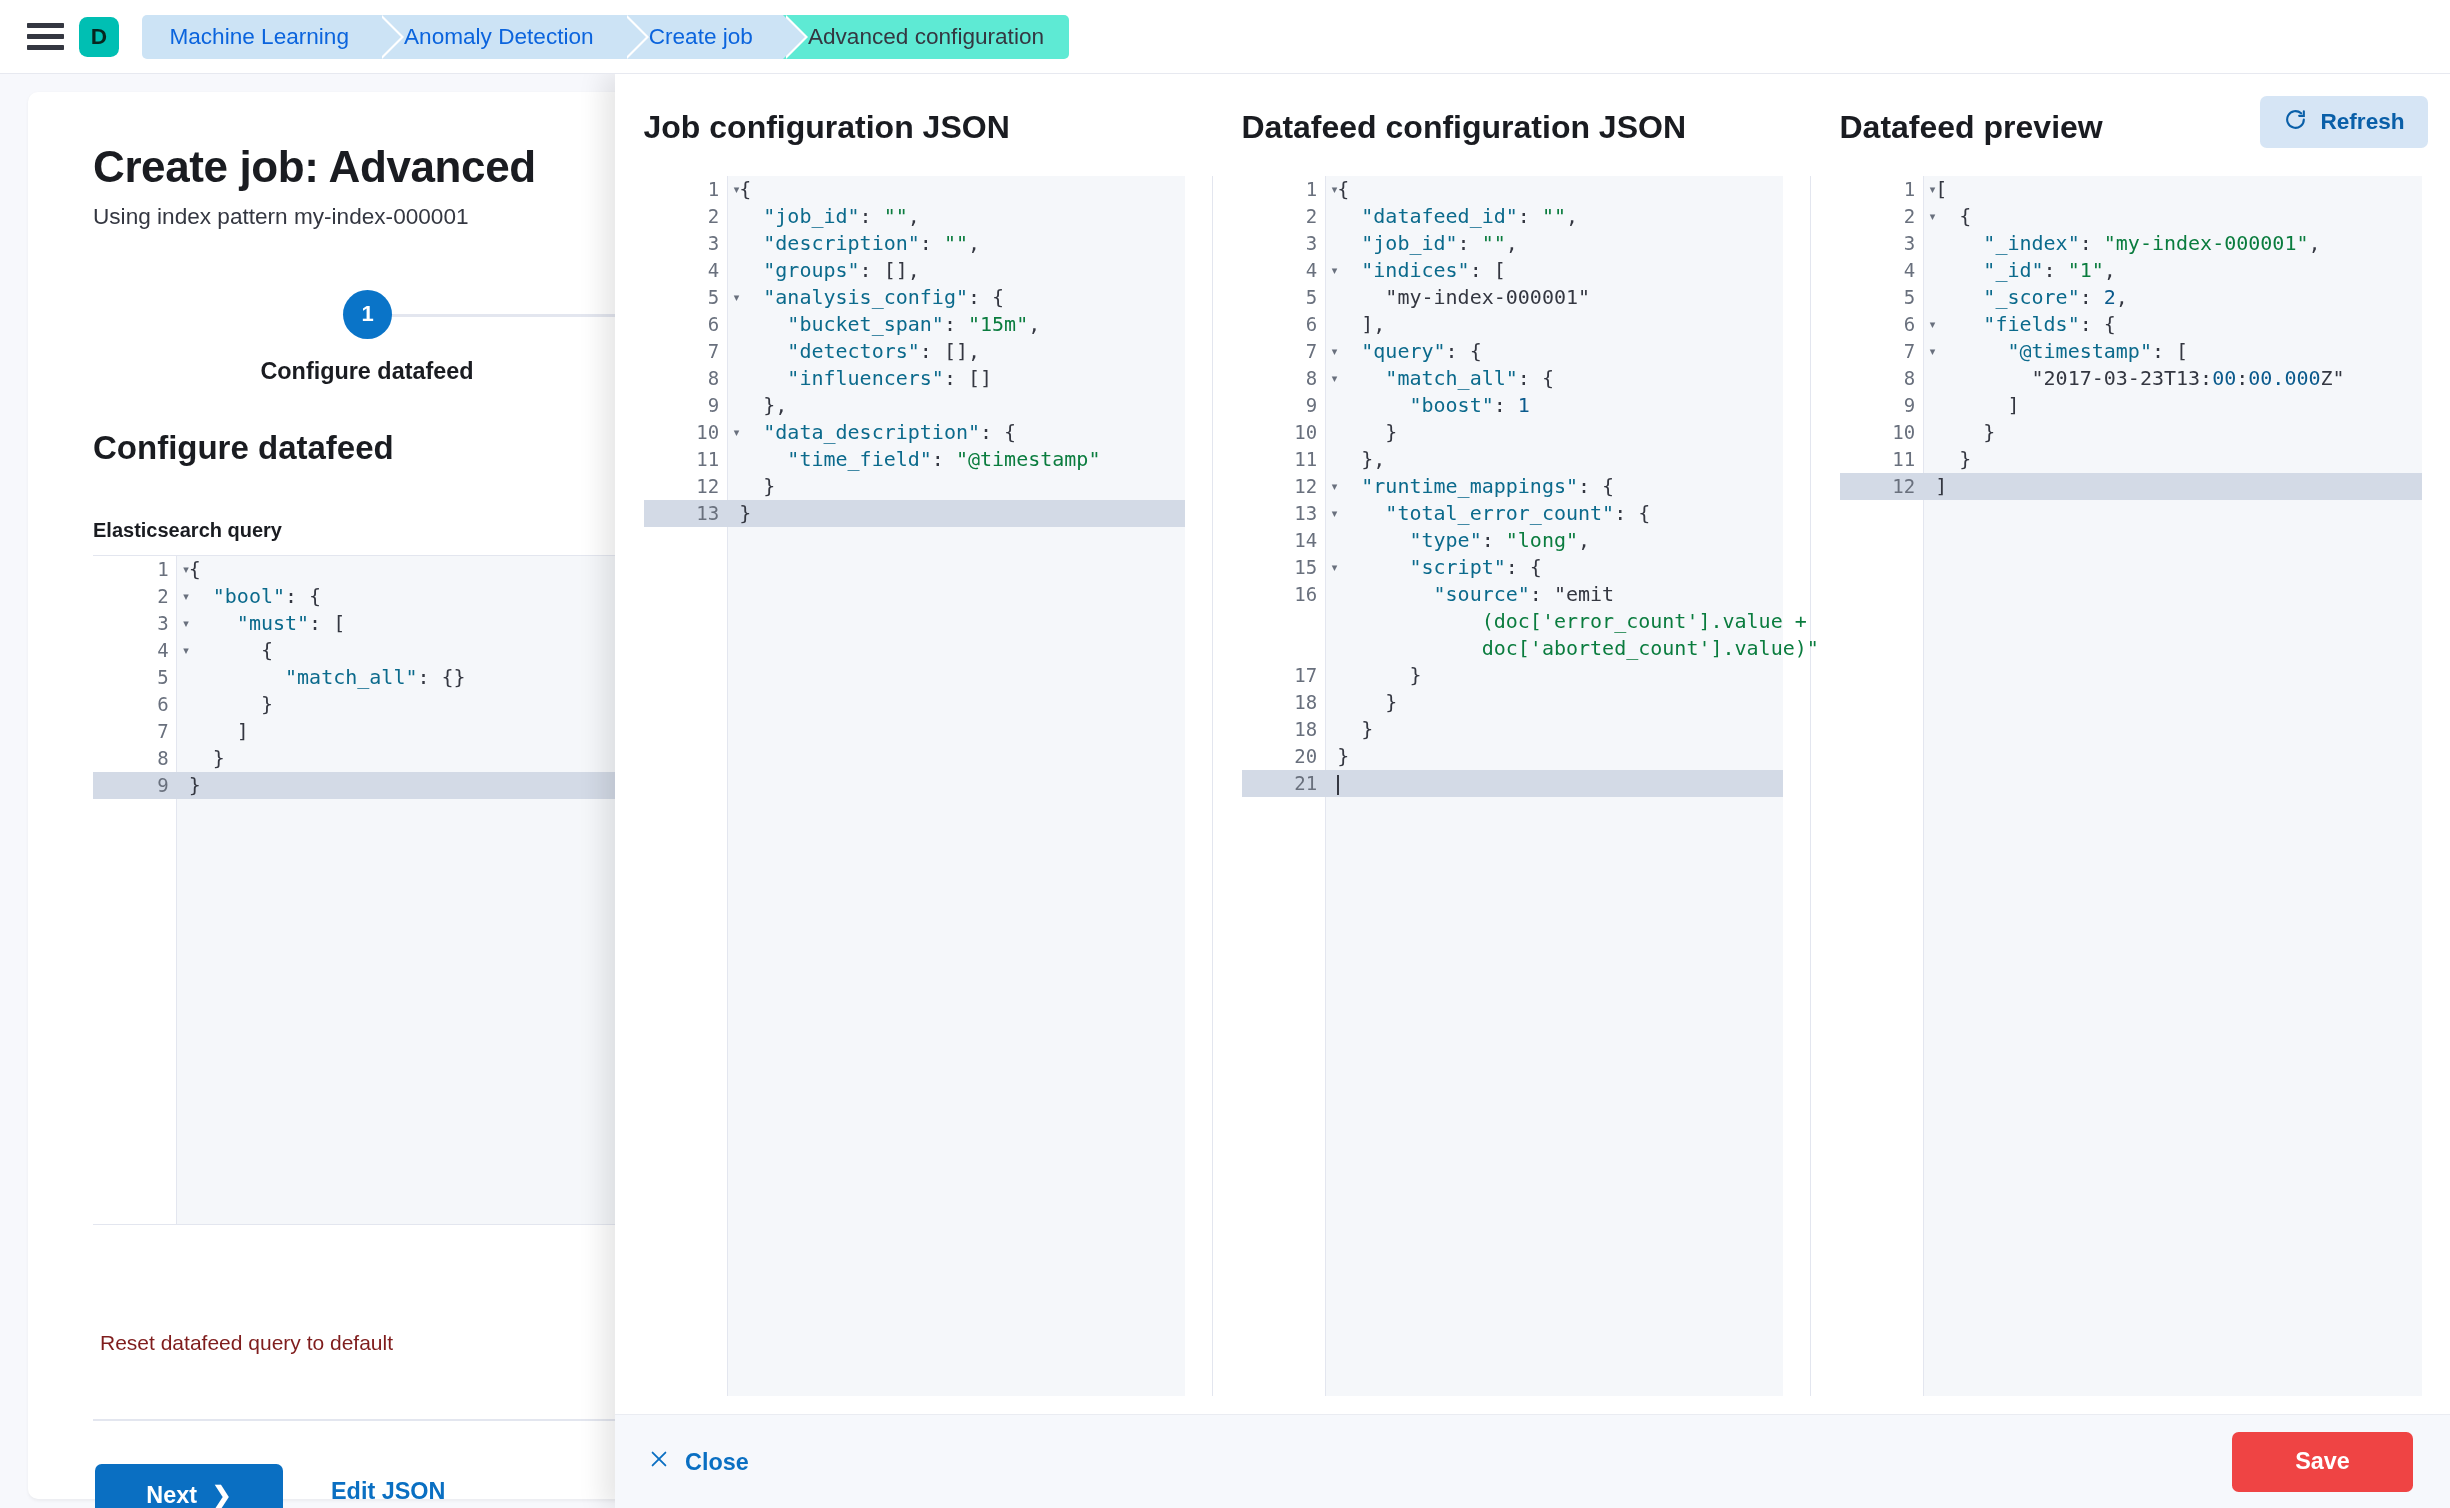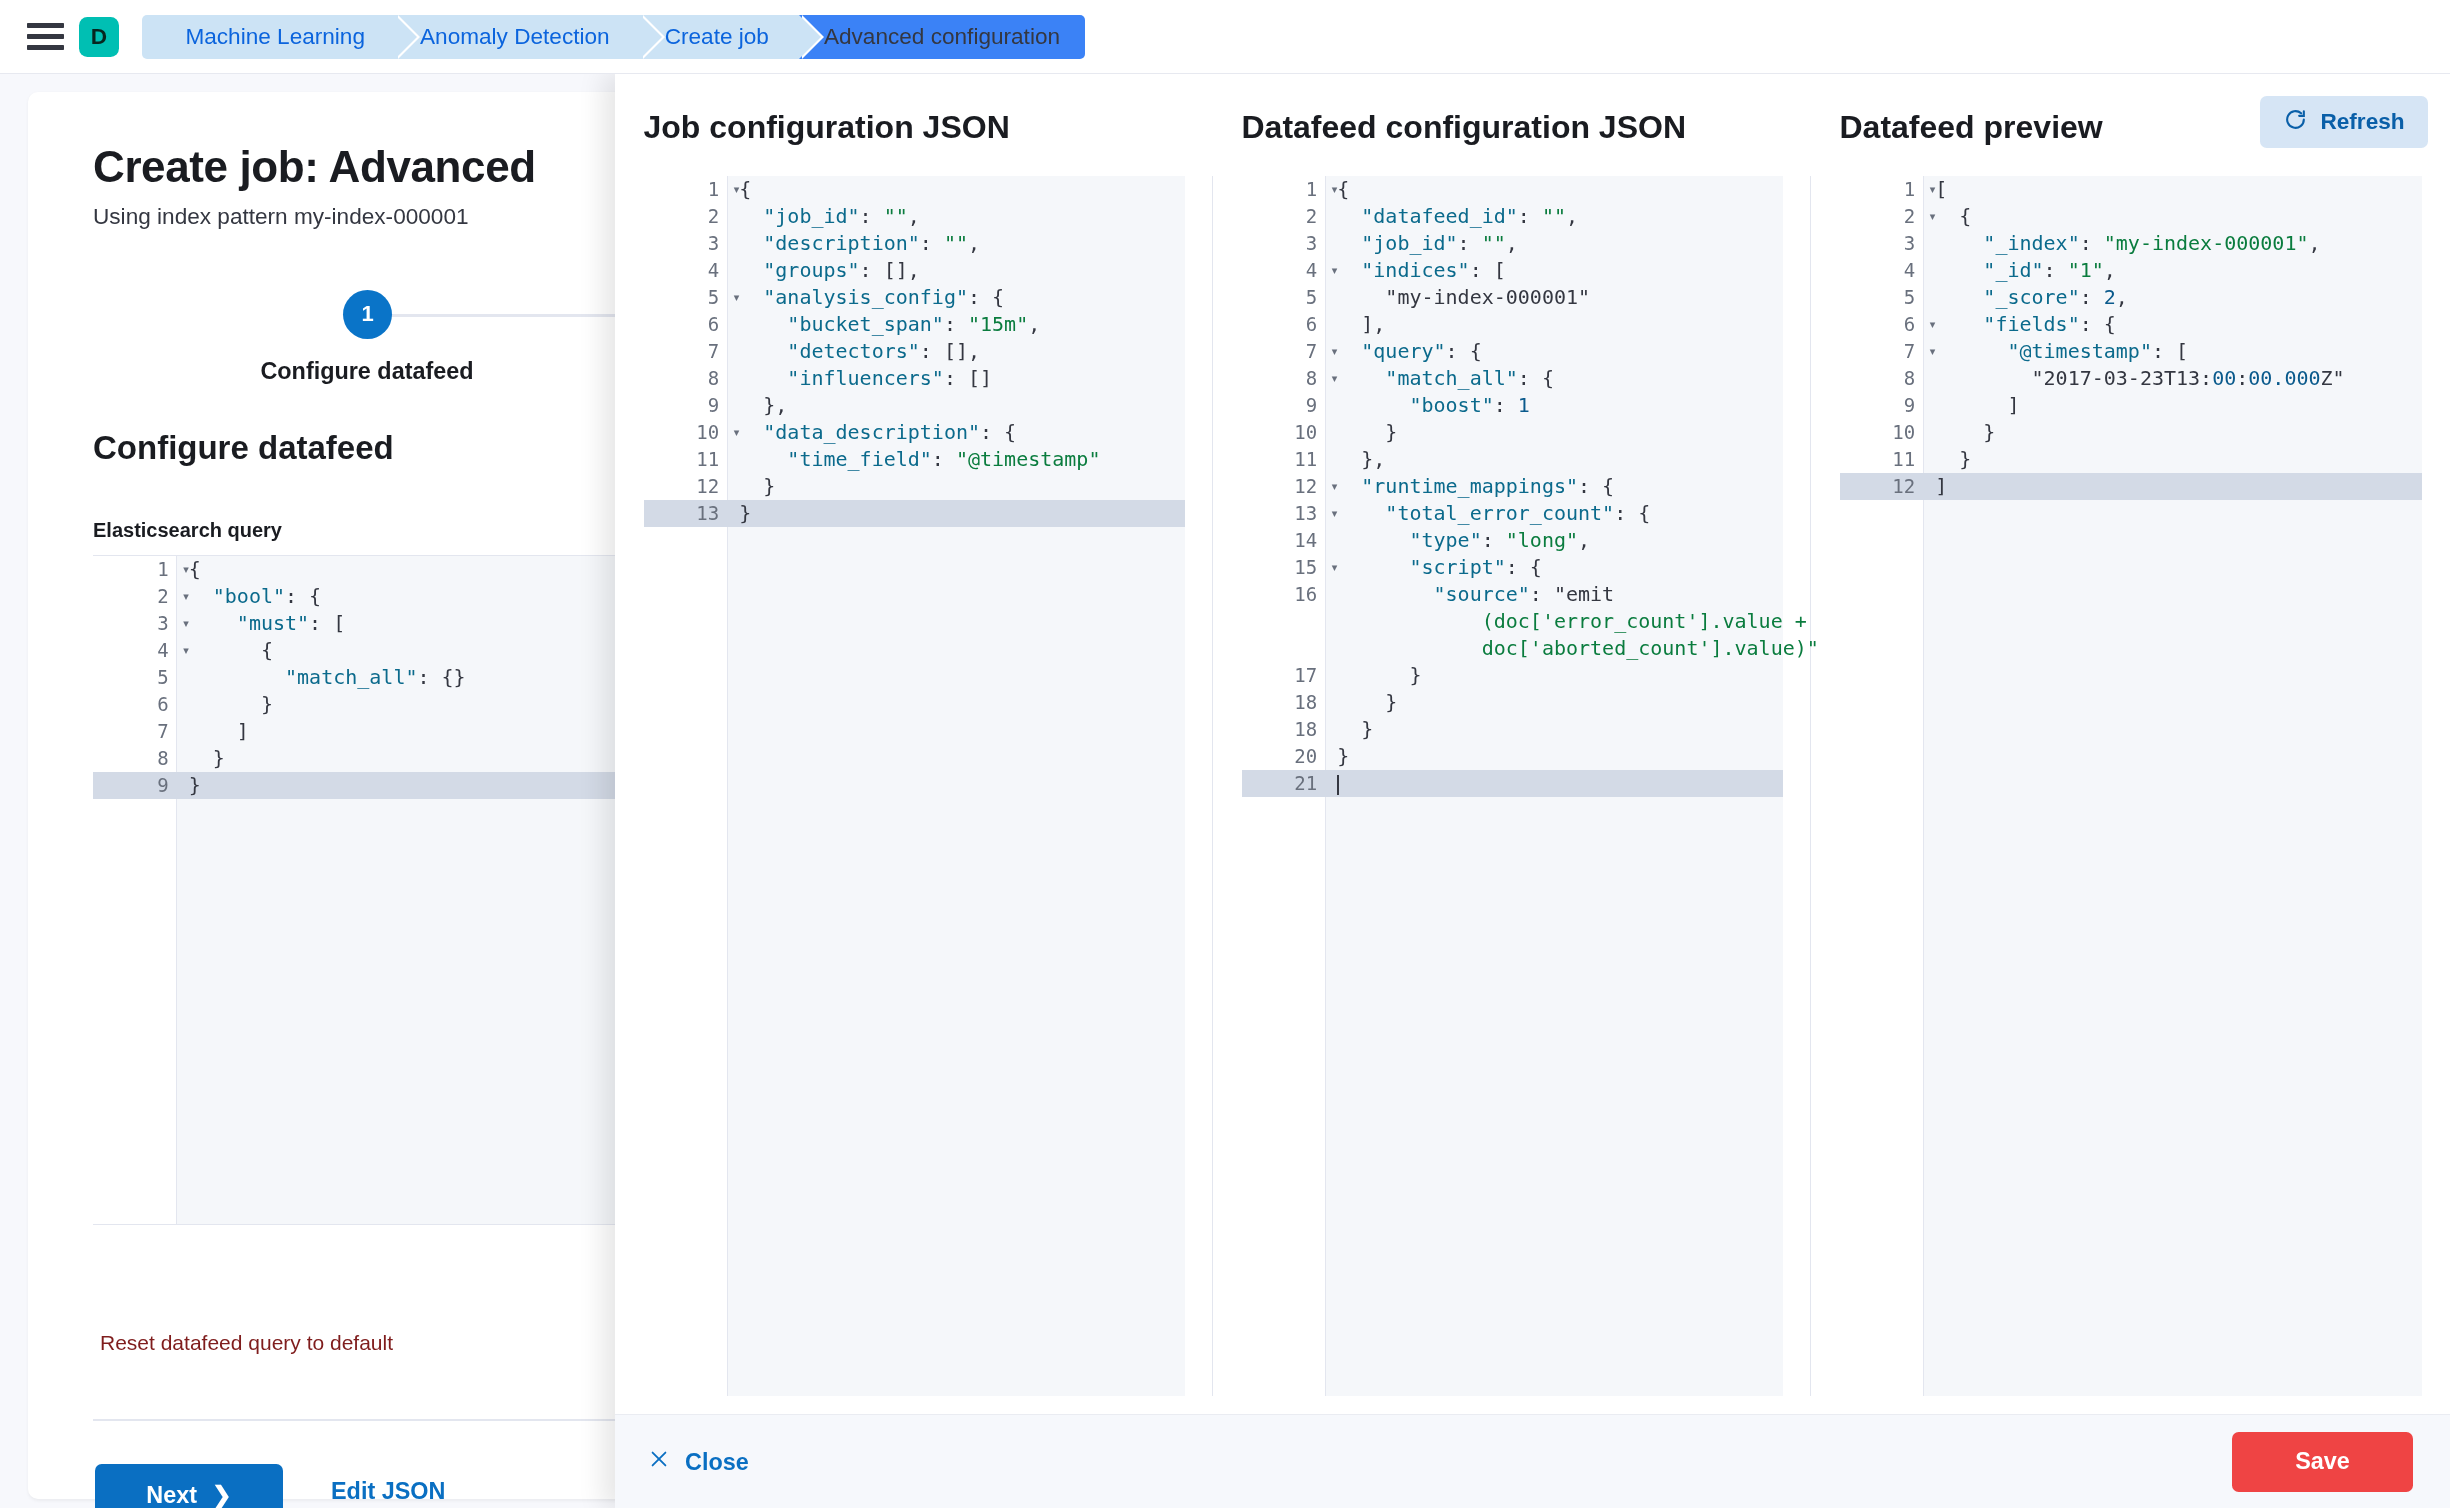--- a/index.html
+++ b/index.html
@@ -32,39 +32,39 @@
     font-family: "Liberation Sans", sans-serif;
   }
 
   #breadcrumb { display: flex; align-items: center; margin-left: 23.4px; }
   .crumb {
     position: relative; height: 44px; display: flex; align-items: center;
     padding: 0 30px 0 25px;
     font-size: 22.6px; color: #0b64dd; white-space: nowrap;
     background: #cce3f5;
   }
-  .crumb:first-child { border-radius: 5px 0 0 5px; padding-left: 43px; }
+  .crumb:first-child { border-radius: 5px 0 0 5px; padding-left: 27px; }
   .crumb::after {
     content: ""; position: absolute; right: -22px; top: 0;
     width: 0; height: 0;
     border-top: 22px solid transparent;
     border-bottom: 22px solid transparent;
     border-left: 22px solid #cce3f5;
     z-index: 2;
   }
   .crumb::before {
     content: ""; position: absolute; right: -25px; top: 0;
     width: 0; height: 0;
     border-top: 22px solid transparent;
     border-bottom: 22px solid transparent;
     border-left: 22px solid #ffffff;
     z-index: 1;
   }
   .crumb.current {
-    background: #3b82f6; color: #343741;
+    background: #5eead4; color: #343741;
     border-radius: 0 5px 5px 0; padding-right: 25px;
   }
   .crumb.current::after, .crumb.current::before { display: none; }
 
   
   #page-bg {
     position: absolute; left: 0; top: 74px;
     width: 2450px; height: 1435px;
     background: #f7f8fc;
   }

